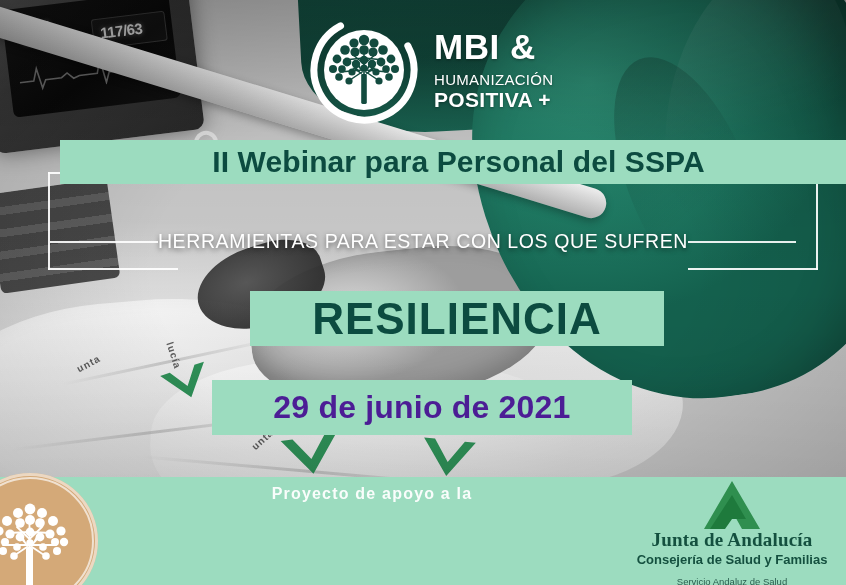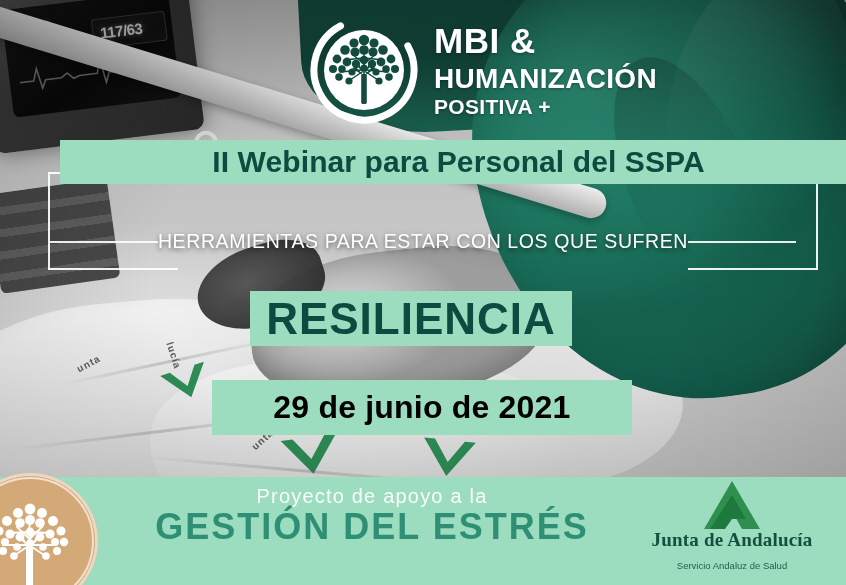--- a/index.html
+++ b/index.html
@@ -190,21 +190,21 @@
   .mbi-mark{ position:relative; width:112px; height:112px; flex:0 0 auto; }
   .mbi-text{
     display:flex; flex-direction:column; justify-content:center;
     color:#ffffff; line-height:1.02;
   }
   .mbi-title{
     font-size:35px; font-weight:700; letter-spacing:.5px;
     text-shadow:0 1px 3px rgba(0,0,0,.35);
   }
   .mbi-sub1{
-    font-size:28px; font-weight:700; letter-spacing:.3px; margin-top:7px;
+    font-size:15px; font-weight:400; letter-spacing:.3px; margin-top:7px;
     text-shadow:0 1px 3px rgba(0,0,0,.35);
   }
   .mbi-sub2{
     font-size:21px; font-weight:700; letter-spacing:.3px; margin-top:2px;
     text-shadow:0 1px 3px rgba(0,0,0,.35);
   }
 
   
   .bracket{ position:absolute; z-index:4; pointer-events:none; }
   .bracket-l{ left:48px; top:172px; width:130px; height:98px; }
@@ -235,28 +235,28 @@
     position:absolute; left:0; right:0; top:230px; z-index:5;
     display:flex; align-items:center; justify-content:center; gap:0;
   }
   .tagline{
     color:#ffffff; font-size:19.5px; font-weight:400; letter-spacing:.6px;
     text-shadow:0 2px 5px rgba(0,0,0,.55);
     white-space:nowrap;
   }
   .rule{ height:2px; width:108px; background:#ffffff; opacity:.9; }
 
-  .band-topic{ left:250px; top:291px; width:322px; height:55px; }
+  .band-topic{ left:250px; top:291px; width:414px; height:55px; }
   .band-topic .txt{
     color:#0c4b40; font-size:44px; font-weight:700; letter-spacing:1px;
   }
 
   .band-date{ left:212px; top:380px; width:420px; height:55px; }
   .band-date .txt{
-    color:#000000; font-size:32px; font-weight:700; letter-spacing:.2px;
+    color:#4c1d95; font-size:32px; font-weight:700; letter-spacing:.2px;
   }
 
   
   .footer{
     position:absolute; left:0; right:0; bottom:0; height:108px;
     background:#9cdcbf; z-index:7;
   }
   .footer-circle{
     position:absolute; left:-38px; top:-4px; width:136px; height:136px;
     border-radius:50%;
@@ -267,21 +267,21 @@
     position:absolute; inset:4px; border-radius:50%;
     border:2px solid rgba(255,255,255,.65);
   }
   .footer-tree{ position:absolute; left:10px; top:12px; width:116px; height:116px; }
 
   .footer-center{
     position:absolute; left:112px; top:8px; width:520px;
     text-align:center;
   }
   .fc-line1{
-    color:#ffffff; font-size:20px; font-weight:400; letter-spacing:1.2px;
+    color:#ffffff; font-size:16px; font-weight:700; letter-spacing:1.2px;
     opacity:.95;
   }
   .fc-line2{
     color:#2f8f74; font-size:36px; font-weight:700; letter-spacing:2px;
     margin-top:-2px;
   }
   .fc-line3{
     color:#5ab795; font-size:16px; font-weight:700; letter-spacing:1.2px;
     margin-top:-1px;
   }
@@ -495,26 +495,26 @@
               <path d="M60 60 L84 60"></path>
             <path d="M55 62 L43 70"></path>
               <path d="M60 62 L72 70"></path>
           </g>
         </g>
       </svg>
     </div>
 
     <div class="footer-center">
       <div class="fc-line1">Proyecto de apoyo a la</div>
-      <div class="fc-line2">GESTIÓN DEL ESTRÉS</div>
     </div>
 
     <div class="junta">
       <svg class="junta-mark" viewBox="0 0 200 52">
         <path d="M100 2 L128 50 L110 50 L100 32 L90 50 L72 50 Z" fill="#2f8f4f"></path>
         <path d="M100 16 L114 40 L100 40 L93 50 L78 50 Z" fill="#1e7a3c"></path>
       </svg>
       <div class="junta-l1">Junta de Andalucía</div>
+      <div class="junta-l2">Consejería de Salud y Familias</div>
       <div class="junta-l3">Servicio Andaluz de Salud</div>
     </div>
 
   </div>
 </div>
 
 </body></html>

